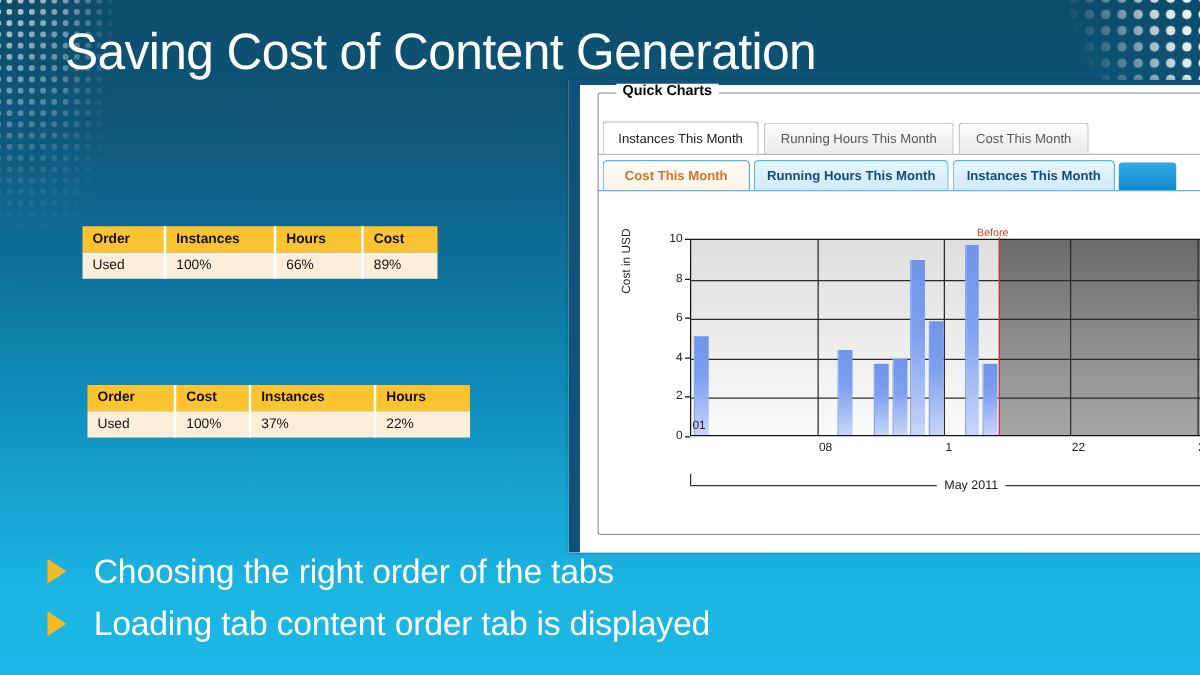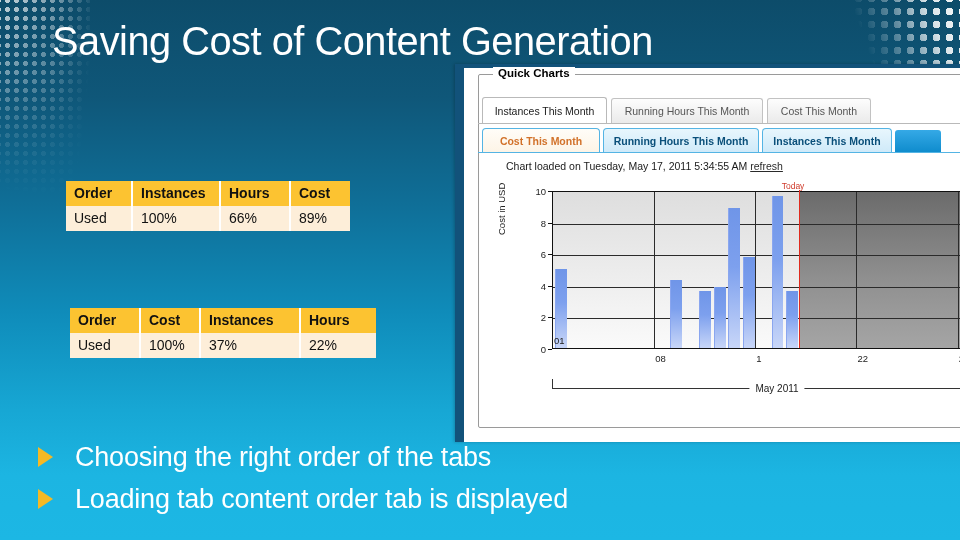--- a/index.html
+++ b/index.html
@@ -55,21 +55,21 @@
   .sect-head{
     position:absolute;color:#ffffff;font-size:26px;line-height:30px;
     font-weight:400;white-space:nowrap;letter-spacing:-.3px;
   }
   #before-head{left:66px;top:144px;}
   #after-head{left:70px;top:271px;}
 
   
   table.stat{
     position:absolute;border-collapse:collapse;
-    font-size:14px;table-layout:fixed;
+    font-size:11px;table-layout:fixed;
   }
   table.stat th{
     background:#fcc331;color:#111111;font-weight:bold;
     text-align:left;padding:4px 8px 5px 8px;
     border-right:2px solid #ffffff;
     height:19px;box-sizing:border-box;
   }
   table.stat td{
     background:#fdeed9;color:#111111;font-weight:normal;
     text-align:left;padding:4px 8px 5px 8px;
@@ -310,24 +310,20 @@
           <div class="tab-i" style="left: 125px; width: 156px;">
             <span>Running Hours This Month</span>
           </div>
           <div class="tab-i" style="left: 284px; width: 130px;">
             <span>Instances This Month</span>
           </div>
           <div id="tab-blue-block" style="left: 417px;"></div>
         </div>
       <div id="tabs-inner-rule"></div>
 
-      <div id="loaded-line">
-        <span>Chart loaded on Tuesday, May 17, 2011 5:34:55 AM</span>
-        <span id="loaded-link">refresh</span>
-      </div>
 
       <div id="chart">
         <div id="ylabel">Cost in USD</div>
         <div id="plot">
             <div id="plot-future" style="left: 245.677px; right: 0px;"></div>
             <div class="gl-h" style="top: 126.4px;"></div>
             <div class="gl-h" style="top: 94.8px;"></div>
             <div class="gl-h" style="top: 63.2px;"></div>
             <div class="gl-h" style="top: 31.6px;"></div>
             <div class="gl-v" style="left: 101.161px;"></div>
@@ -340,21 +336,21 @@
             <div class="bar" title="12: 3.85" style="left: 160.702px; width: 10.9832px; height: 60.83px;"></div>
             <div class="bar" title="13: 8.85" style="left: 175.154px; width: 10.9832px; height: 139.83px;"></div>
             <div class="bar" title="14: 5.75" style="left: 189.605px; width: 10.9832px; height: 90.85px;"></div>
             <div class="bar" title="16: 9.6" style="left: 218.508px; width: 10.9832px; height: 151.68px;"></div>
             <div class="bar" title="17: 3.6" style="left: 232.96px; width: 10.9832px; height: 56.88px;"></div>
             <div id="today-line" style="left: 245.677px;"></div>
           </div>
         <div id="xaxis-bracket">
           <div id="xaxis-name">May 2011</div>
         </div>
-      <div id="today-label" style="left: 291.677px; top: -2px;">Today</div>
+      <div id="today-label" style="left: 291.677px; top: -2px;">Before</div>
           <div class="ytick" style="top: 166px; left: 26px; width: 30px;">0</div>
           <div class="ytick-mark" style="top: 166px; left: 58px;"></div>
           <div class="ytick" style="top: 134.4px; left: 26px; width: 30px;">2</div>
           <div class="ytick-mark" style="top: 134.4px; left: 58px;"></div>
           <div class="ytick" style="top: 102.8px; left: 26px; width: 30px;">4</div>
           <div class="ytick-mark" style="top: 102.8px; left: 58px;"></div>
           <div class="ytick" style="top: 71.2px; left: 26px; width: 30px;">6</div>
           <div class="ytick-mark" style="top: 71.2px; left: 58px;"></div>
           <div class="ytick" style="top: 39.6px; left: 26px; width: 30px;">8</div>
           <div class="ytick-mark" style="top: 39.6px; left: 58px;"></div>

